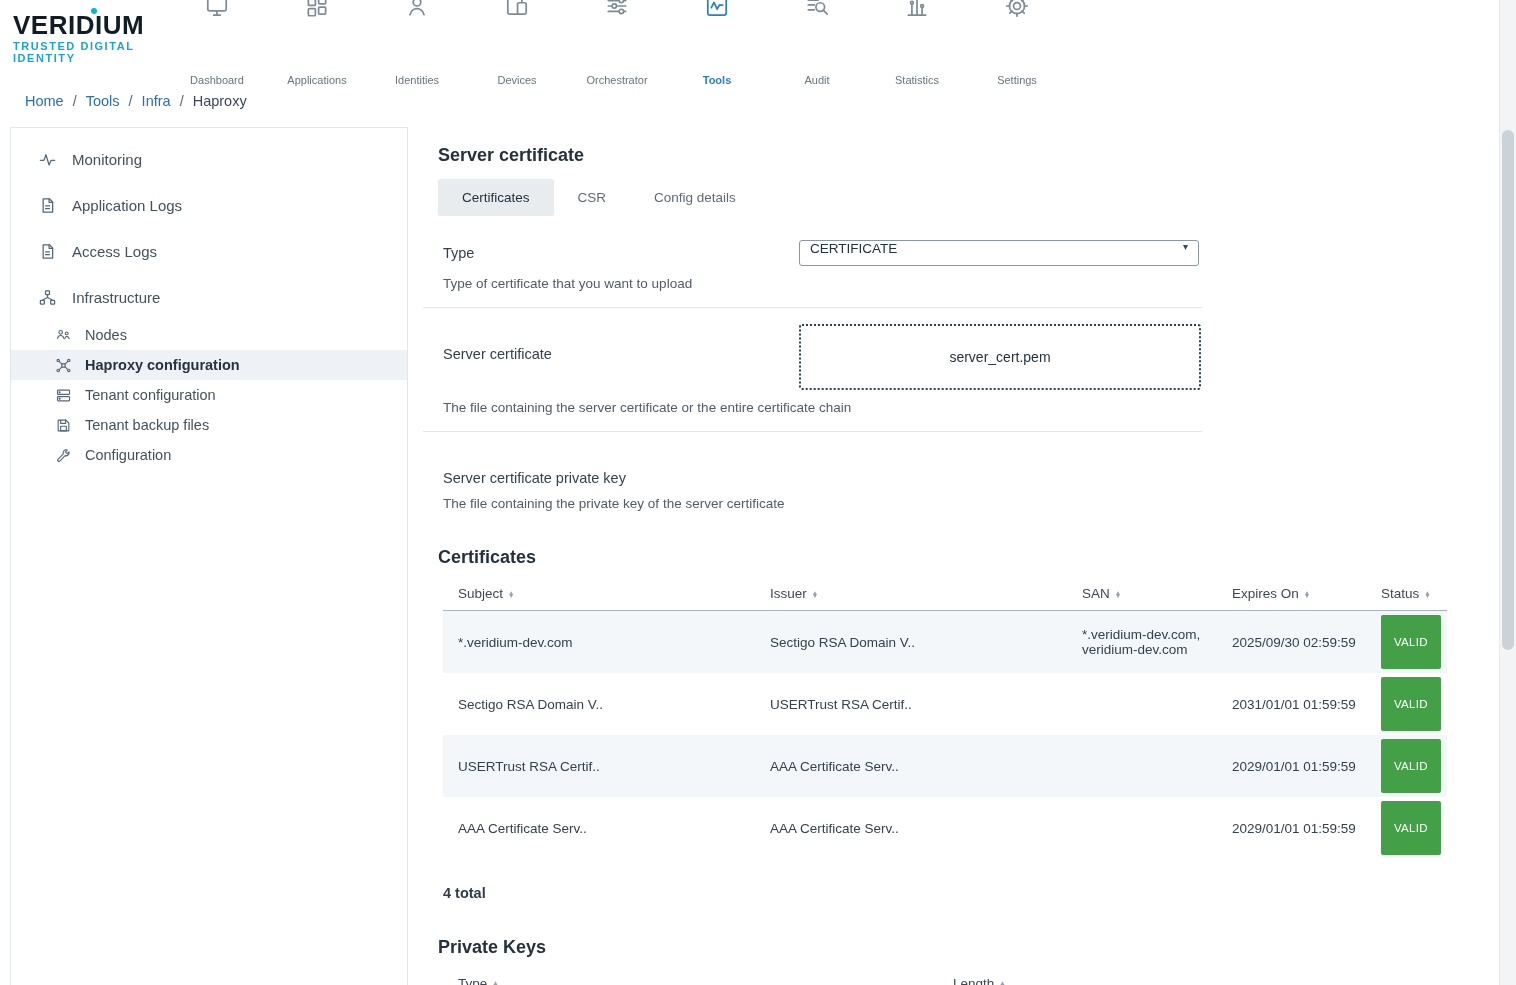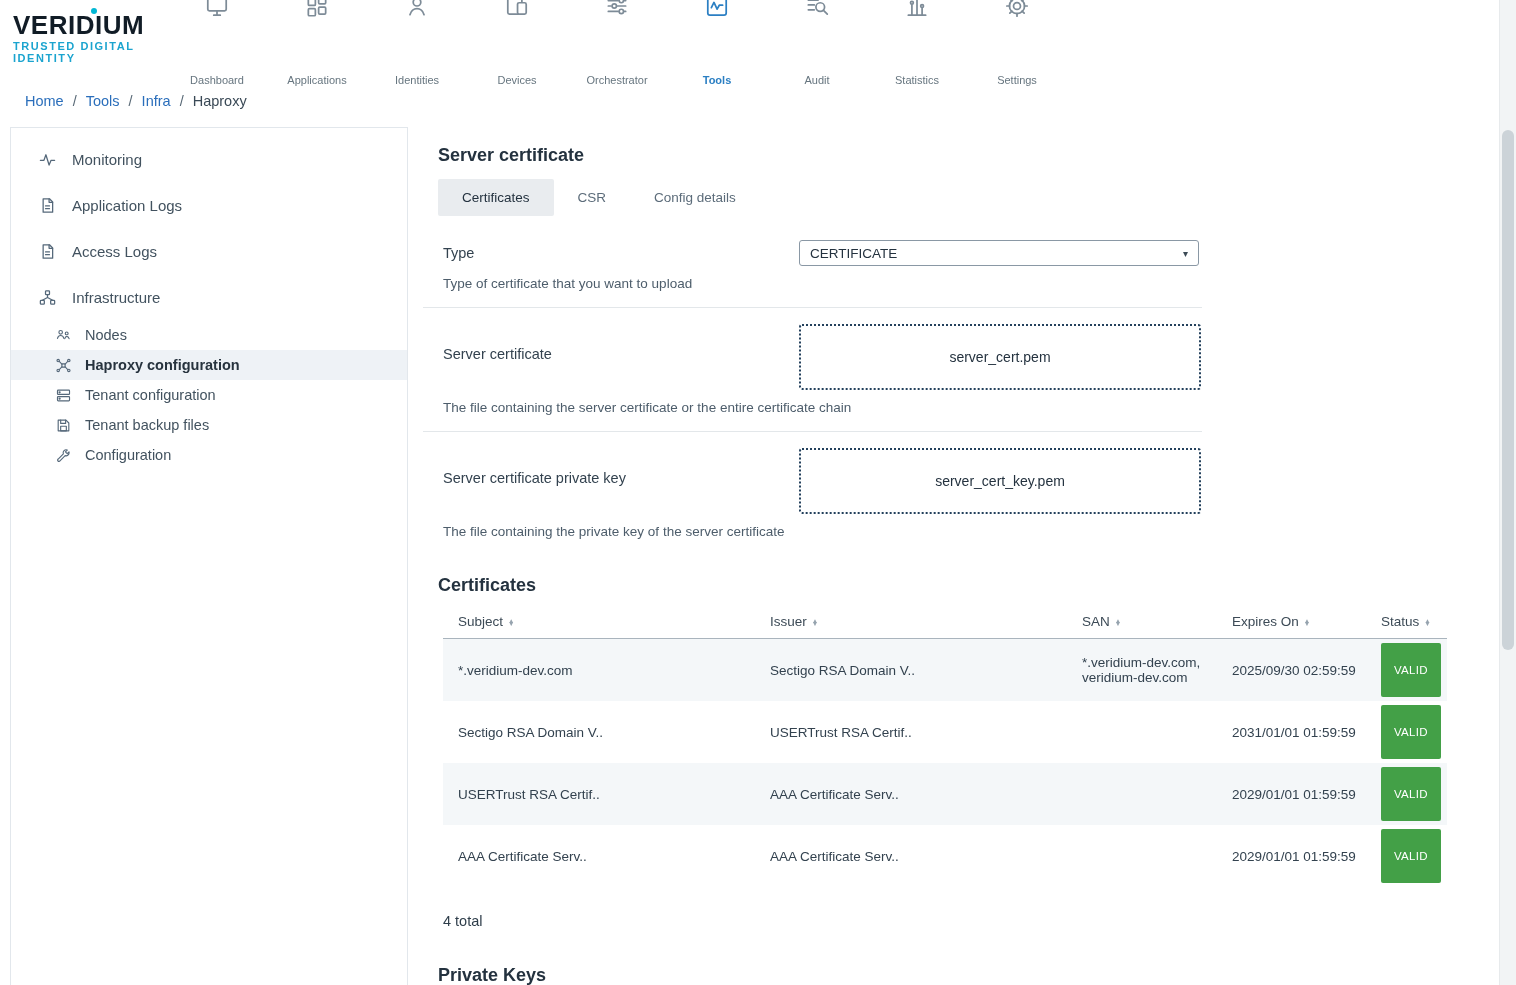--- a/index.html
+++ b/index.html
@@ -45,42 +45,42 @@
 
   
   .page-title { font-size:18px; font-weight:bold; color:#24323f; margin-left:15px; }
   .tabs { display:flex; margin:13px 0 0 15px; }
   .tab { padding:11px 24px; font-size:13.5px; color:#5c6c7a; cursor:pointer; }
   .tab.active { background:#e9ecef; color:#24323f; border-radius:2px; }
 
   .form-row { display:flex; align-items:flex-start; padding-left:20px; margin-top:24px; }
   .form-label { width:356px; font-size:14.5px; color:#33424f; padding-top:5px; }
   .select-box { width:400px; height:26px; border:1px solid #8a98a5; border-radius:3px; background:#fff;
-    display:flex; align-items:center; justify-content:space-between; padding:0 10px; font-size:13.5px; color:#24323f; cursor:pointer; }
+    display:flex; justify-content:space-between; padding:0 10px; font-size:13.5px; color:#24323f; cursor:pointer; }
   .select-caret { font-size:10px; color:#3c4a56; }
   .help-text { font-size:13.5px; color:#4d5d6b; margin:10px 0 0 20px; }
   .divider { width:779px; border-bottom:1px solid #e3e7ea; margin-top:16px; }
 
   .upload-label { padding-top:22px; }
   .dropzone { width:402px; height:66px; border:2px dotted #23405c; border-radius:3px; background:#fff;
     display:flex; align-items:center; justify-content:center; font-size:14px; color:#24323f; cursor:pointer; }
 
   .section-title { font-size:18px; font-weight:bold; color:#24323f; margin:36px 0 0 15px; }
 
   table.data-table { border-collapse:collapse; margin:12px 0 0 20px; width:1004px; font-size:13.5px; color:#33424f; table-layout:fixed; }
   .data-table th { text-align:left; font-weight:normal; color:#3c4a56; padding:6px 8px 9px 15px; border-bottom:1px solid #a9b4bd; cursor:pointer; white-space:nowrap; }
   .data-table td { padding:4px 8px 4px 15px; vertical-align:middle; }
   .data-table tr.stripe { background:#f4f7f9; }
   .col-subject { width:312px; } .col-issuer { width:312px; } .col-san { width:150px; }
   .col-expires { width:149px; } .col-status { width:81px; }
   .cell-expires { white-space:nowrap; }
   .pk-col-type { width:495px; }
   .sort { display:inline-flex; flex-direction:column; margin-left:5px; vertical-align:middle; color:#97a4af; font-size:6.5px; line-height:0.6; }
   .badge { display:inline-block; background:#43a047; color:#fff; font-size:11.5px; padding:21px 13px; border-radius:2px; letter-spacing:0.3px; }
-  .total-text { font-size:14.5px; color:#2e3d4a; margin:26px 0 0 20px; }
+  .total-text { font-size:14.5px; color:#2e3d4a; margin:26px 0 0 20px;font-weight:bold; }
   .pk-total { margin-bottom:40px; }
 
   
   .v-scrollbar { position:absolute; top:0; right:0; width:17px; height:985px; background:#f2f4f5; border-left:1px solid #e7eaec; }
   .v-thumb { position:absolute; top:130px; right:2px; width:12px; height:520px; background:#ccd3d8; border-radius:6px; }
 </style>
 </head>
 <body>
 
 <header class="topbar">
@@ -281,23 +281,20 @@
       <div class="form-label upload-label">Server certificate</div>
       <div class="dropzone">
         <span>server_cert.pem</span>
       </div>
     </div>
     <div class="help-text">The file containing the server certificate or the entire certificate chain</div>
     <div class="divider"></div>
 
     <div class="form-row" style="margin-top:16px;">
       <div class="form-label upload-label">Server certificate private key</div>
-      <div class="dropzone">
-        <span>server_cert_key.pem</span>
-      </div>
     </div>
     <div class="help-text">The file containing the private key of the server certificate</div>
 
     <h2 class="section-title">Certificates</h2>
     <table class="data-table">
       <thead>
         <tr>
           <th class="col-subject"><span>Subject</span><span class="sort">
                 <span>▲</span>
                 <span>▼</span>

